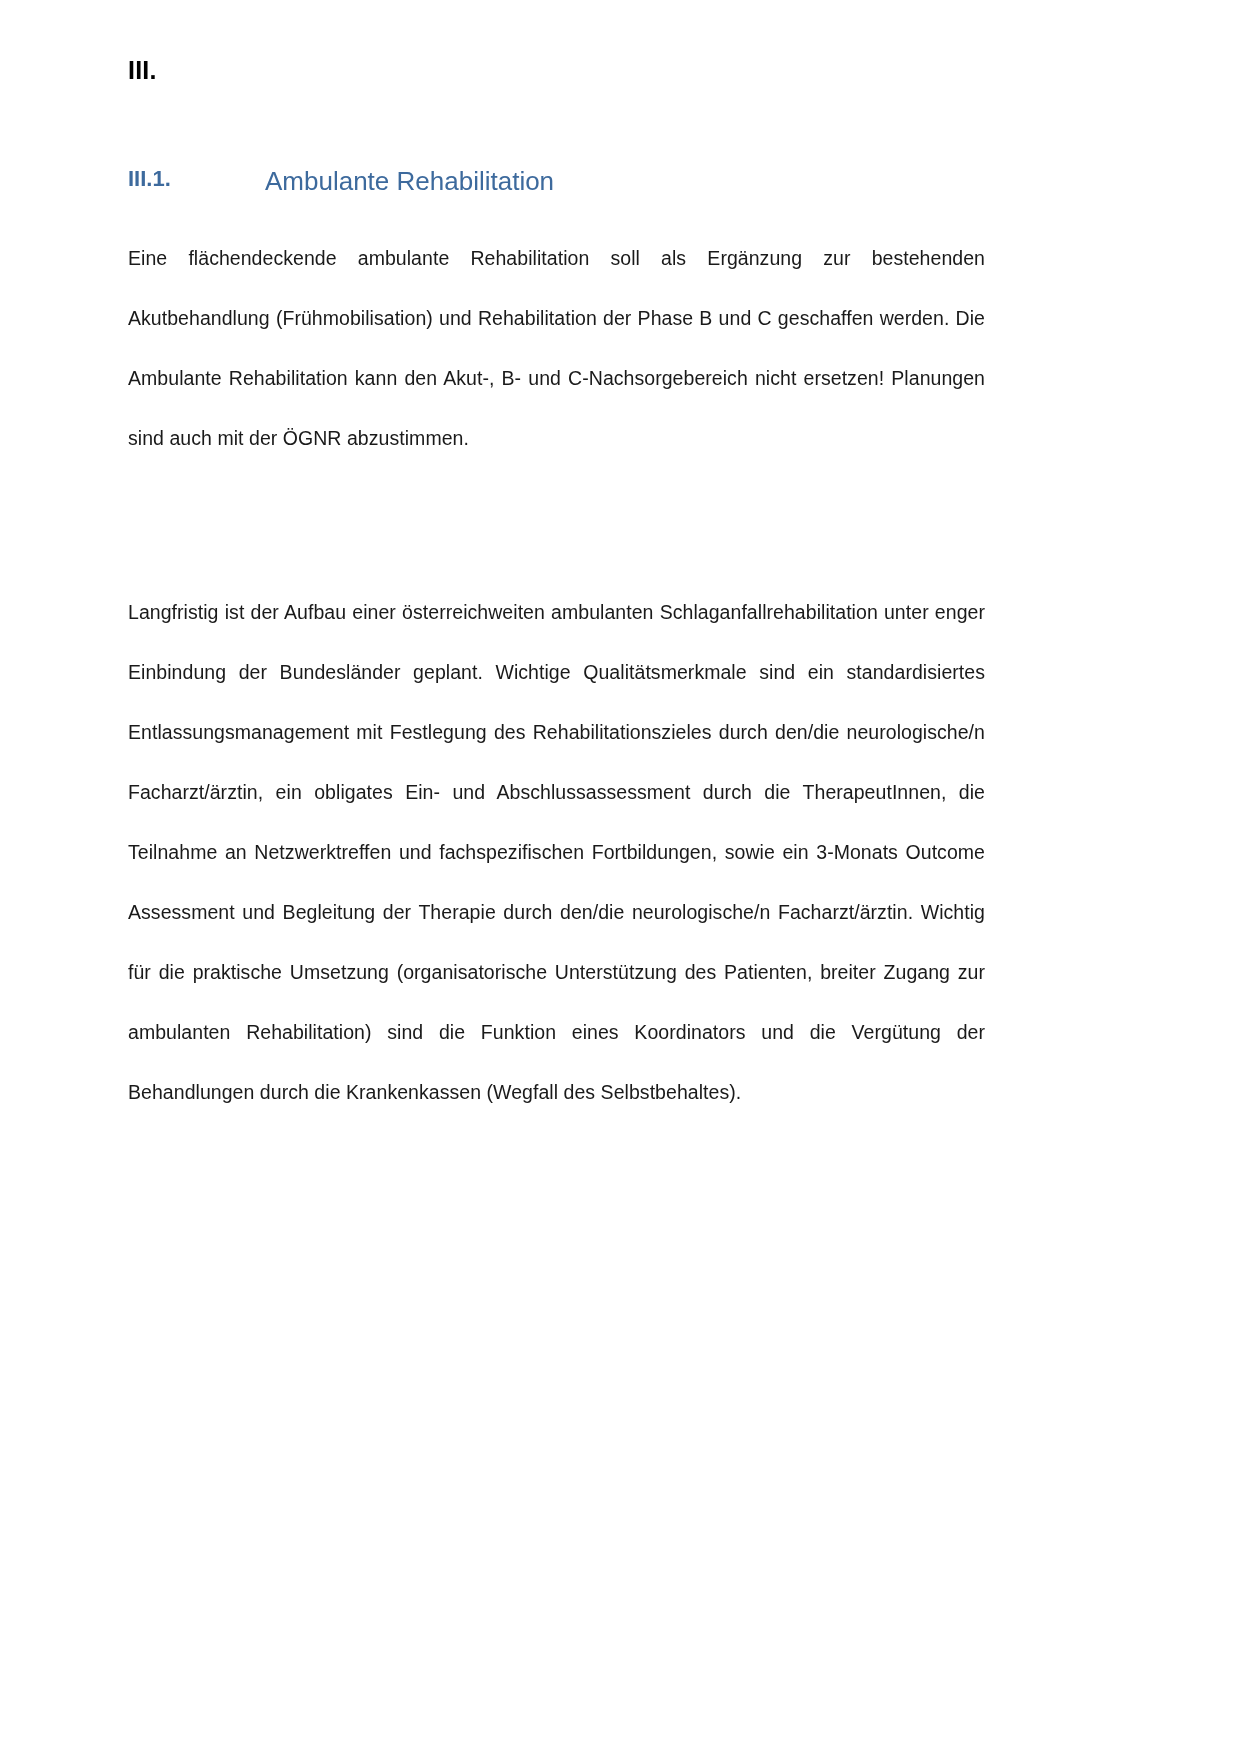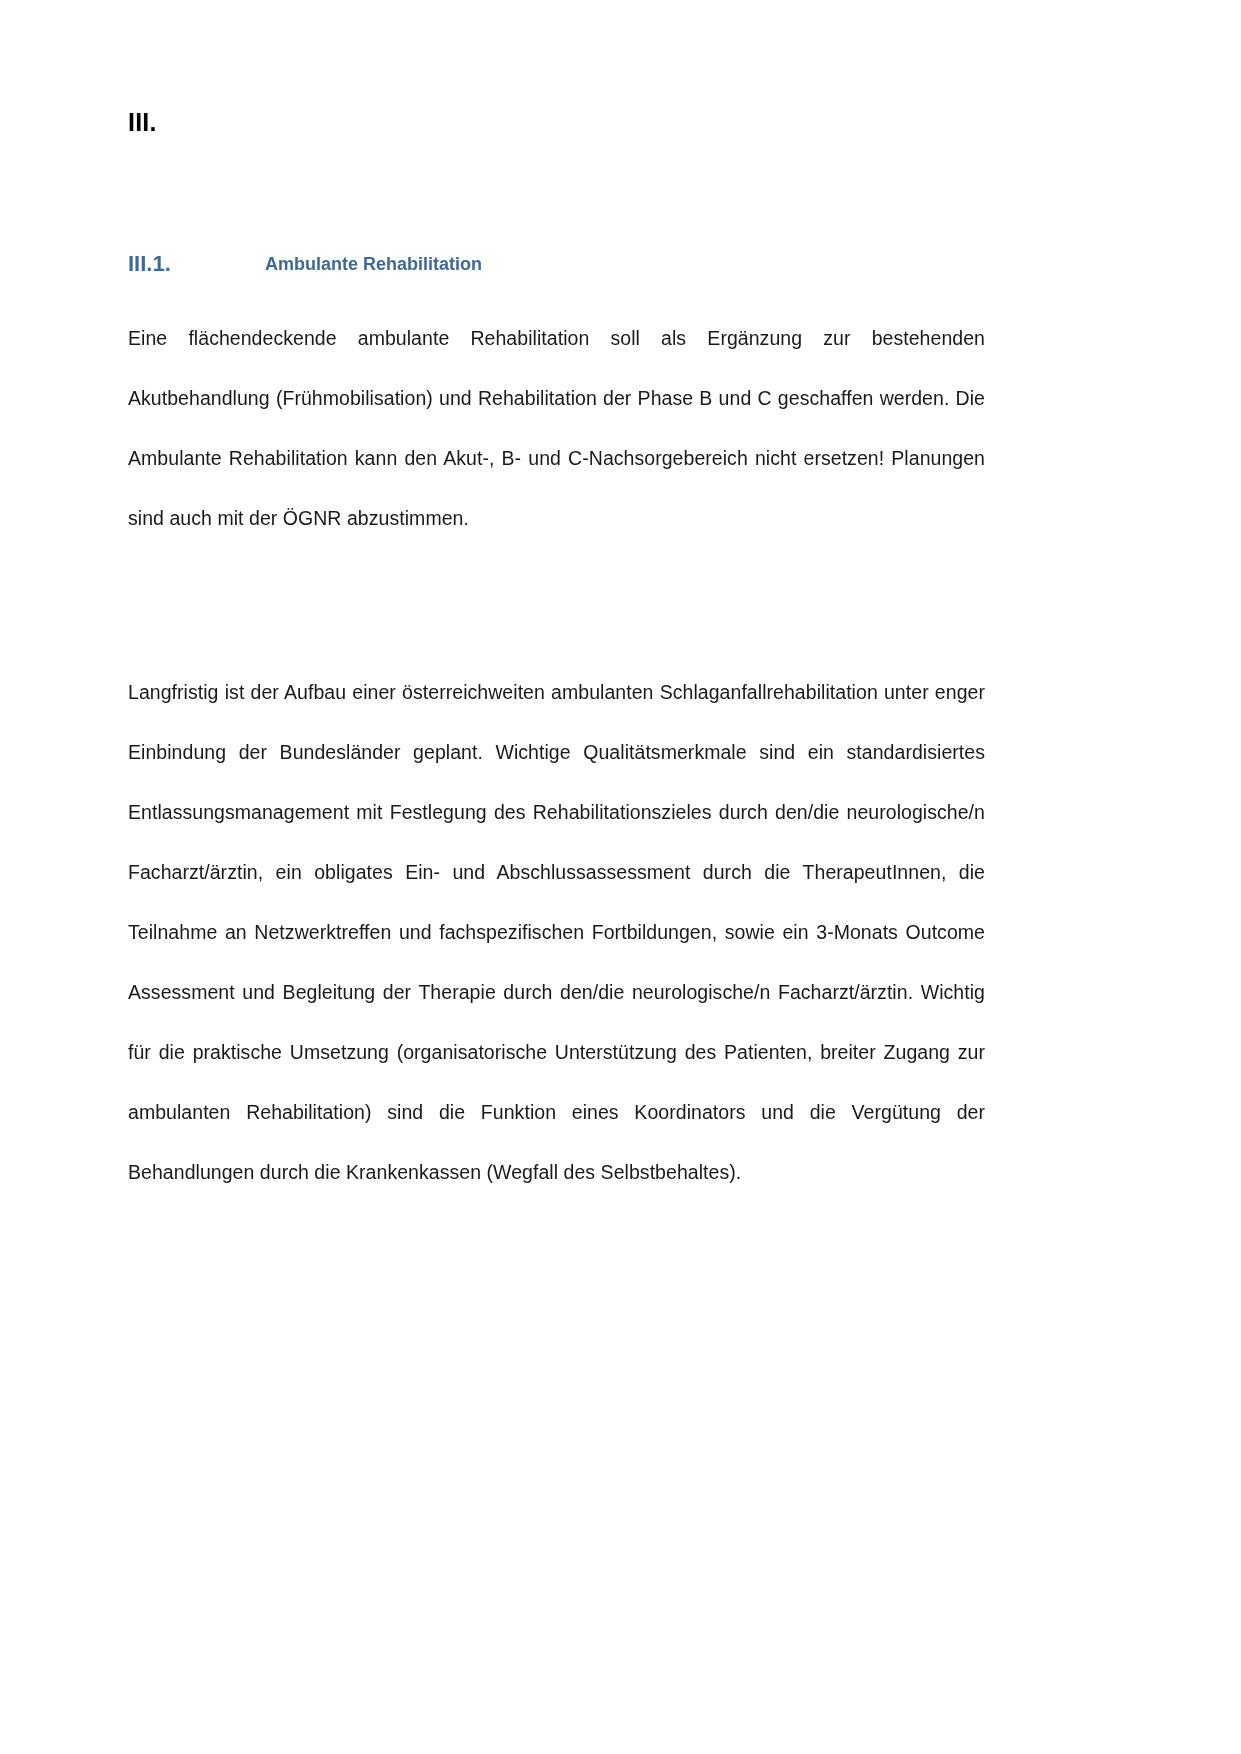--- a/index.html
+++ b/index.html
@@ -20,54 +20,53 @@
     position: absolute;
     left: 128px;
     top: 0;
     width: 857px;
   }
 
   
   .h1-row {
     display: flex;
     align-items: baseline;
-    margin-top: 108px;
+    margin-top: 56px;
     color: #000000;
-    flex-direction: column;
   }
   .h1-num {
     font-size: 25px;
     font-weight: bold;
     letter-spacing: 0.2px;
     width: 62px;
     flex: 0 0 62px;
   }
   .h1-text {
     font-size: 25px;
     font-weight: bold;
     letter-spacing: 0.2px;
     white-space: pre;
   }
 
   
   .h2-row {
     display: flex;
-    align-items: center;
+    align-items: flex-start;
     margin-top: 81px;
     color: #3d6a9d;
   }
   .h2-num {
     font-size: 22px;
     font-weight: bold;
     width: 137px;
     flex: 0 0 137px;
   }
   .h2-text {
-    font-size: 18px;
-    font-weight: bold;
+    font-size: 26px;
+    font-weight: normal;
     white-space: pre;
   }
 
   
   .para {
     font-size: 19.5px;
     line-height: 60px;
     color: #1a1a1a;
     text-align: justify;
     text-justify: inter-word;

